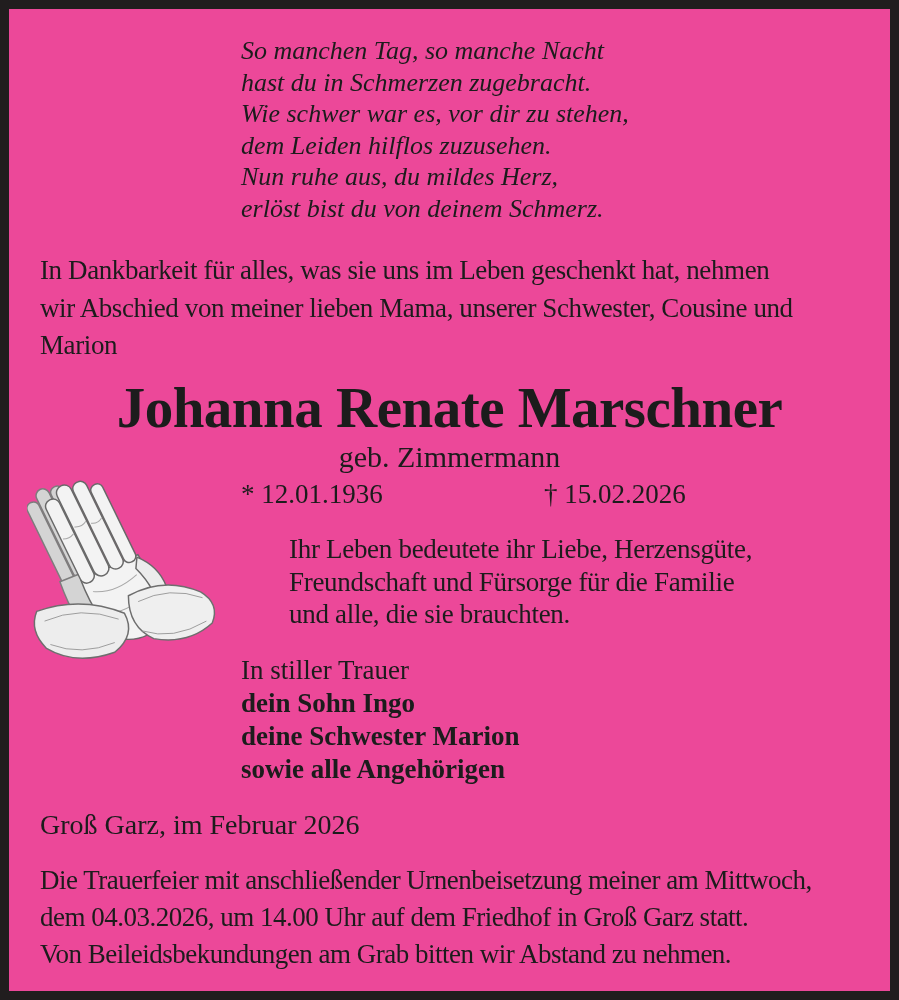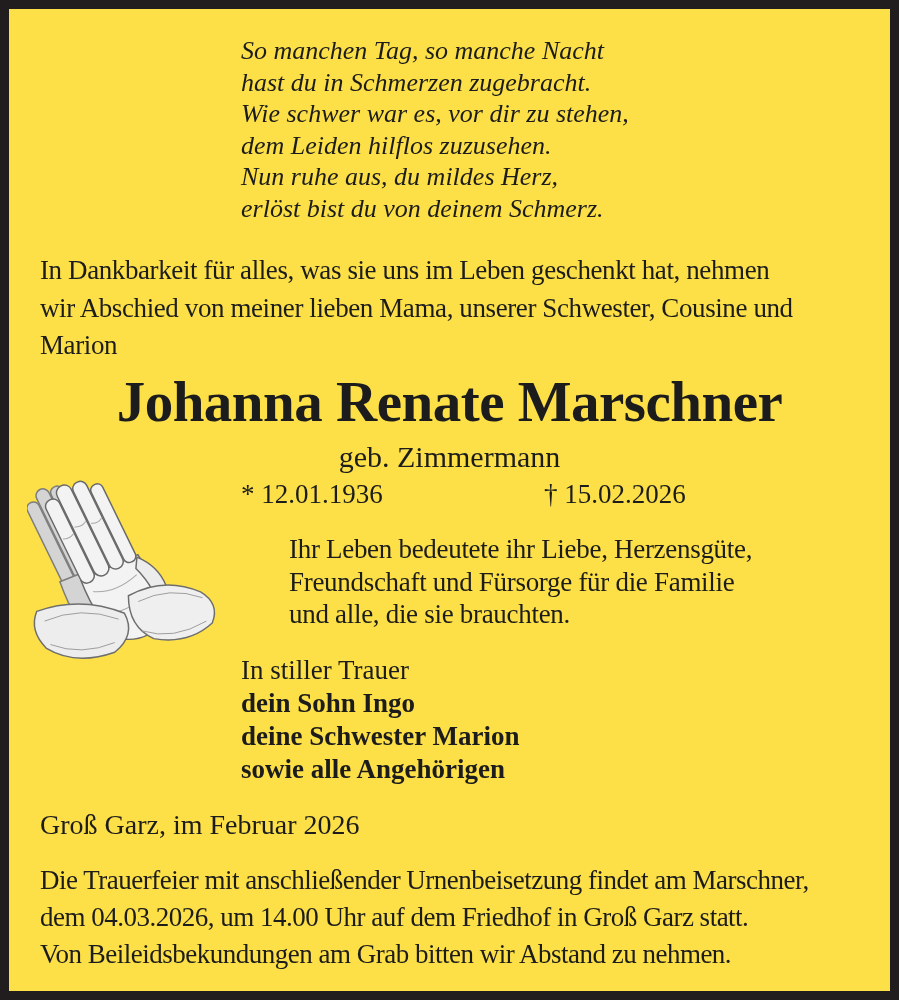--- a/index.html
+++ b/index.html
@@ -1,38 +1,38 @@
 <!DOCTYPE html>
 <html><head>
 <meta charset="utf-8">
 <style>
   html,body{margin:0;padding:0;background:#f0f0f0;}
   .page{
     position:relative;
     width:899px;height:1000px;
     box-sizing:border-box;
-    background:#fde047;
+    background:#ec4899;
     border:9px solid #211d1e;
     font-family:"Liberation Serif","DejaVu Serif",serif;
     color:#1c1c1c;
     overflow:hidden;
   }
   .inner{position:absolute;inset:0;}
   .poem{
     position:absolute;left:232px;top:26px;
     font-style:italic;font-size:26px;line-height:31.5px;
     white-space:nowrap;
   }
   .intro{
     position:absolute;left:31px;top:243px;width:840px;
     font-size:27px;line-height:37.5px;letter-spacing:-0.4px;
     white-space:nowrap;
   }
   .name{
-    position:absolute;left:0;right:0;top:360px;margin:2px;
+    position:absolute;left:0;right:0;top:360px;margin:8px;
     text-align:center;
     font-size:57px;font-weight:bold;letter-spacing:-0.5px;
     line-height:1.1;
   }
   .maiden{
     position:absolute;left:0;right:0;top:431px;
     text-align:center;font-size:30px;
   }
   .dates{position:absolute;left:0;top:470px;width:100%;font-size:27px;}
   .birth{position:absolute;left:232px;white-space:nowrap;}
@@ -134,19 +134,19 @@
     <div class="mourning">
       <div>In stiller Trauer</div>
       <div class="mourner">dein Sohn Ingo</div>
       <div class="mourner">deine Schwester Marion</div>
       <div class="mourner">sowie alle Angehörigen</div>
     </div>
 
     <div class="place-date">Groß Garz, im Februar 2026</div>
 
     <div class="funeral">
-      <div>Die Trauerfeier mit anschließender Urnenbeisetzung findet am Marschner,</div>
+      <div>Die Trauerfeier mit anschließender Urnenbeisetzung meiner am Mittwoch,</div>
       <div>dem 04.03.2026, um 14.00 Uhr auf dem Friedhof in Groß Garz statt.</div>
       <div>Von Beileidsbekundungen am Grab bitten wir Abstand zu nehmen.</div>
     </div>
 
   </div>
 </div>
 
 </body></html>

